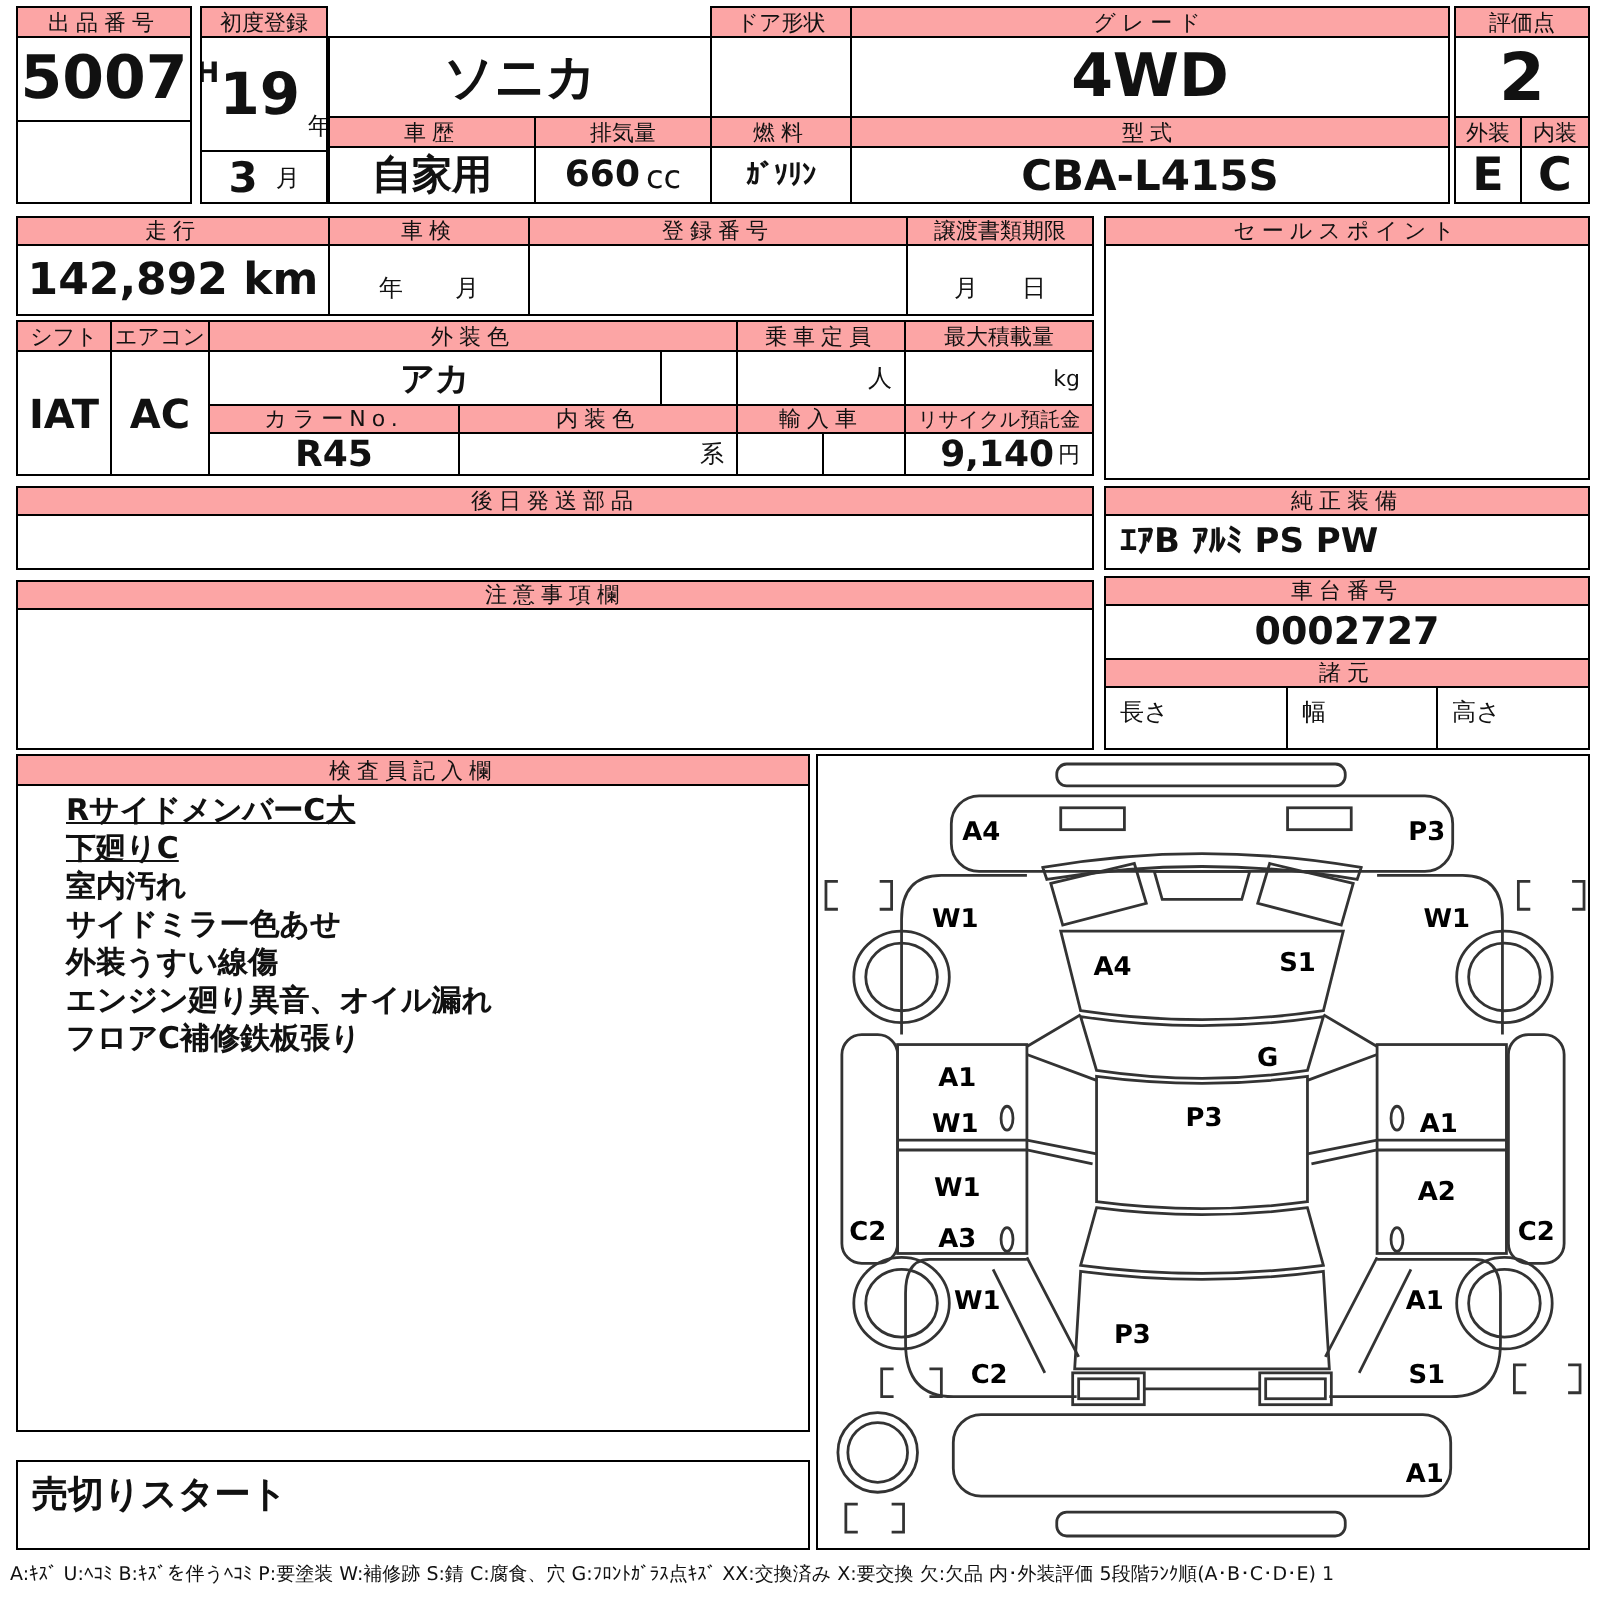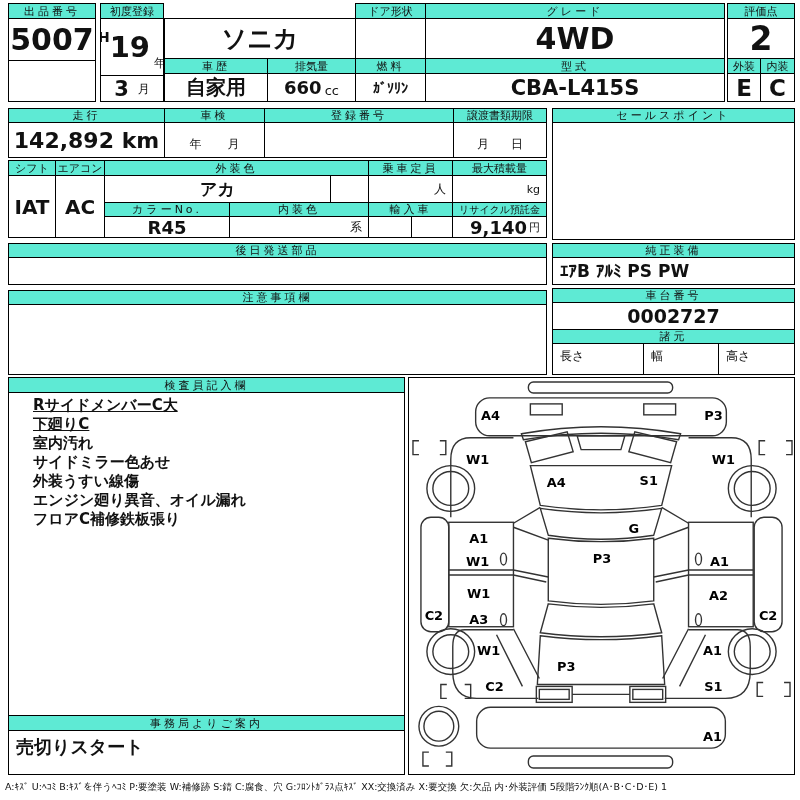--- a/index.html
+++ b/index.html
@@ -1,28 +1,28 @@
 <!DOCTYPE html>
 <html><head>
 <meta charset="utf-8">
 <style>
   html,body{margin:0;padding:0;background:#e8e8e8;}
   .sheet{position:relative;width:800px;height:800px;background:#fff;
          font-family:"DejaVu Sans","Liberation Sans",sans-serif;color:#111;overflow:hidden;}
   .abs{position:absolute;box-sizing:border-box;}
-  .hdr{background:#5eead4;border:1px solid #000;display:flex;align-items:center;justify-content:center;
+  .hdr{background:#fca5a5;border:1px solid #000;display:flex;align-items:center;justify-content:center;
        font-size:11px;letter-spacing:3px;white-space:nowrap;overflow:hidden;}
   .hdr.tight{letter-spacing:0px;}
   .cell{background:#fff;border:1px solid #000;display:flex;align-items:center;justify-content:center;
         white-space:nowrap;overflow:hidden;}
   .cell.left{justify-content:flex-start;padding-left:7px;}
   .cell.right{justify-content:flex-end;padding-right:6px;}
   .big{font-size:30px;font-weight:700;}
   .med{font-size:20px;font-weight:700;}
-  .unit{font-size:13px;margin-left:3px;align-self:flex-end;padding-bottom:3px;}
+  .unit{font-size:16px;margin-left:3px;align-self:flex-end;padding-bottom:3px;}
   .notes{padding:3px 24px;font-size:15px;line-height:19px;font-weight:600;}
   .notes .u{text-decoration:underline;}
   .diagram-box{border:1px solid #000;}
   svg text{font-family:"DejaVu Sans","Liberation Sans",sans-serif;font-size:13px;font-weight:700;fill:#000;}
   .footer{font-size:9.5px;letter-spacing:0;white-space:nowrap;}
 </style>
 </head>
 <body>
 
 <div class="sheet">
@@ -137,21 +137,20 @@
   <div class="abs hdr" style="left:8px;top:377px;width:397px;height:16px;">検査員記入欄</div>
   <div class="abs cell notes" style="left:8px;top:392px;width:397px;height:324px;flex-direction:column;align-items:flex-start;justify-content:flex-start;">
     <div class="u">RサイドメンバーC大</div>
     <div class="u">下廻りC</div>
     <div>室内汚れ</div>
     <div>サイドミラー色あせ</div>
     <div>外装うすい線傷</div>
     <div>エンジン廻り異音、オイル漏れ</div>
     <div>フロアC補修鉄板張り</div>
   </div>
-  <div class="abs hdr" style="left:8px;top:715px;width:397px;height:16px;">事務局よりご案内</div>
   <div class="abs cell left" style="left:8px;top:730px;width:397px;height:45px;font-size:18px;font-weight:700;align-items:flex-start;padding-top:4px;">売切りスタート</div>
 
   <div class="abs diagram-box" style="left:408px;top:377px;width:387px;height:398px;">
     <svg width="385" height="396" viewBox="0 0 387 398">
       <g fill="none" stroke="#333" stroke-width="1.4">
 
         <rect x="120" y="4" width="145" height="11" rx="5"></rect>
         <rect x="67" y="20" width="252" height="38" rx="14"></rect>
         <rect x="122" y="26" width="32" height="11"></rect>
         <rect x="236" y="26" width="32" height="11"></rect>

